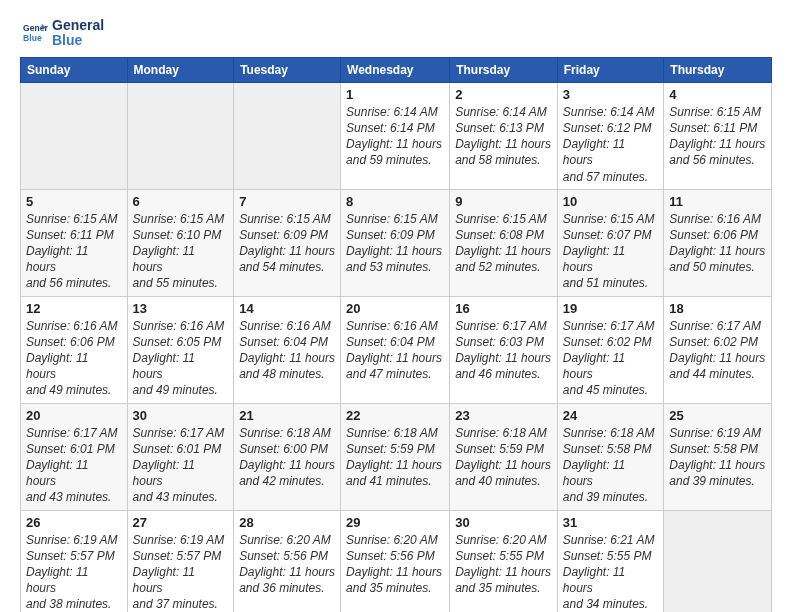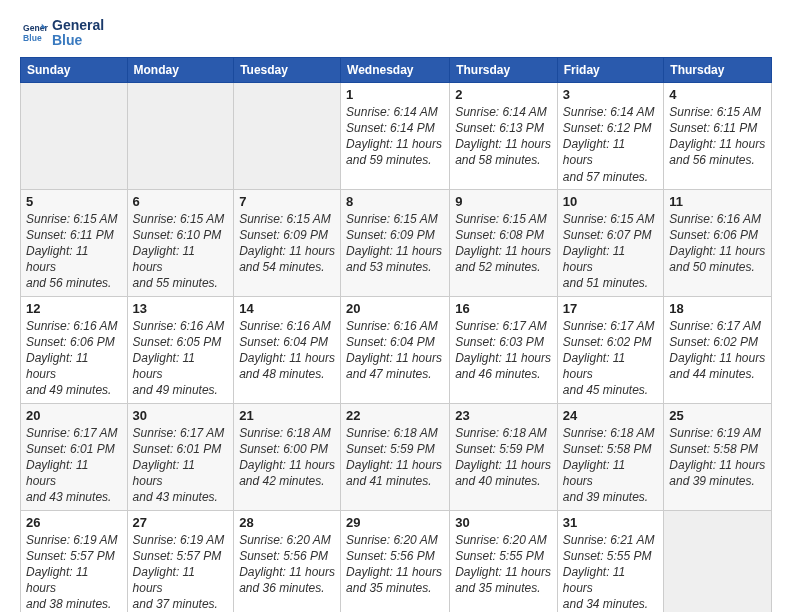--- a/index.html
+++ b/index.html
@@ -243,21 +243,21 @@
 and 47 minutes.</div>
           </td>
           <td>
             <span class="day-num">16</span>
             <div class="day-info" style="white-space: pre-line;">Sunrise: 6:17 AM
 Sunset: 6:03 PM
 Daylight: 11 hours
 and 46 minutes.</div>
           </td>
           <td>
-            <span class="day-num">17</span>
+            <span class="day-num">19</span>
             <div class="day-info" style="white-space: pre-line;">Sunrise: 6:17 AM
 Sunset: 6:02 PM
 Daylight: 11 hours
 and 45 minutes.</div>
           </td>
           <td>
             <span class="day-num">18</span>
             <div class="day-info" style="white-space: pre-line;">Sunrise: 6:17 AM
 Sunset: 6:02 PM
 Daylight: 11 hours

